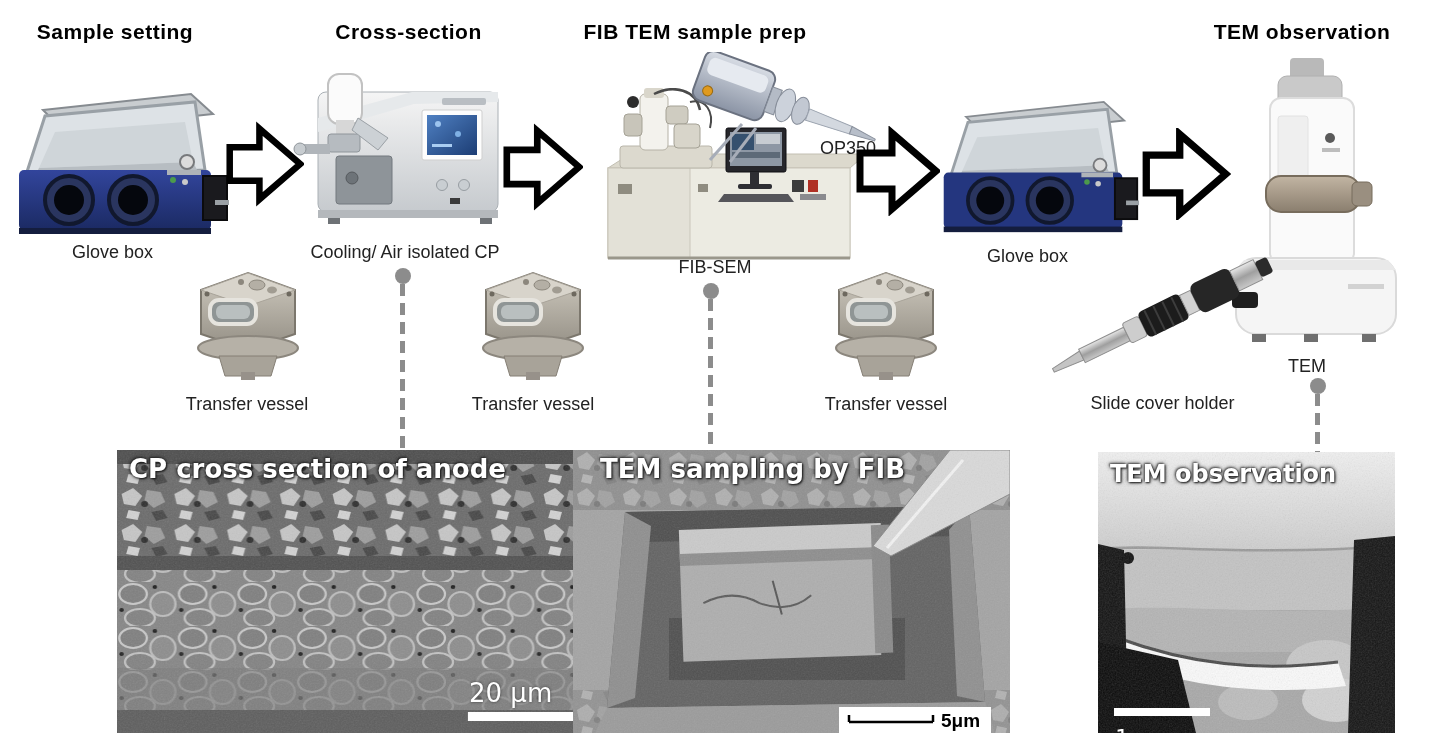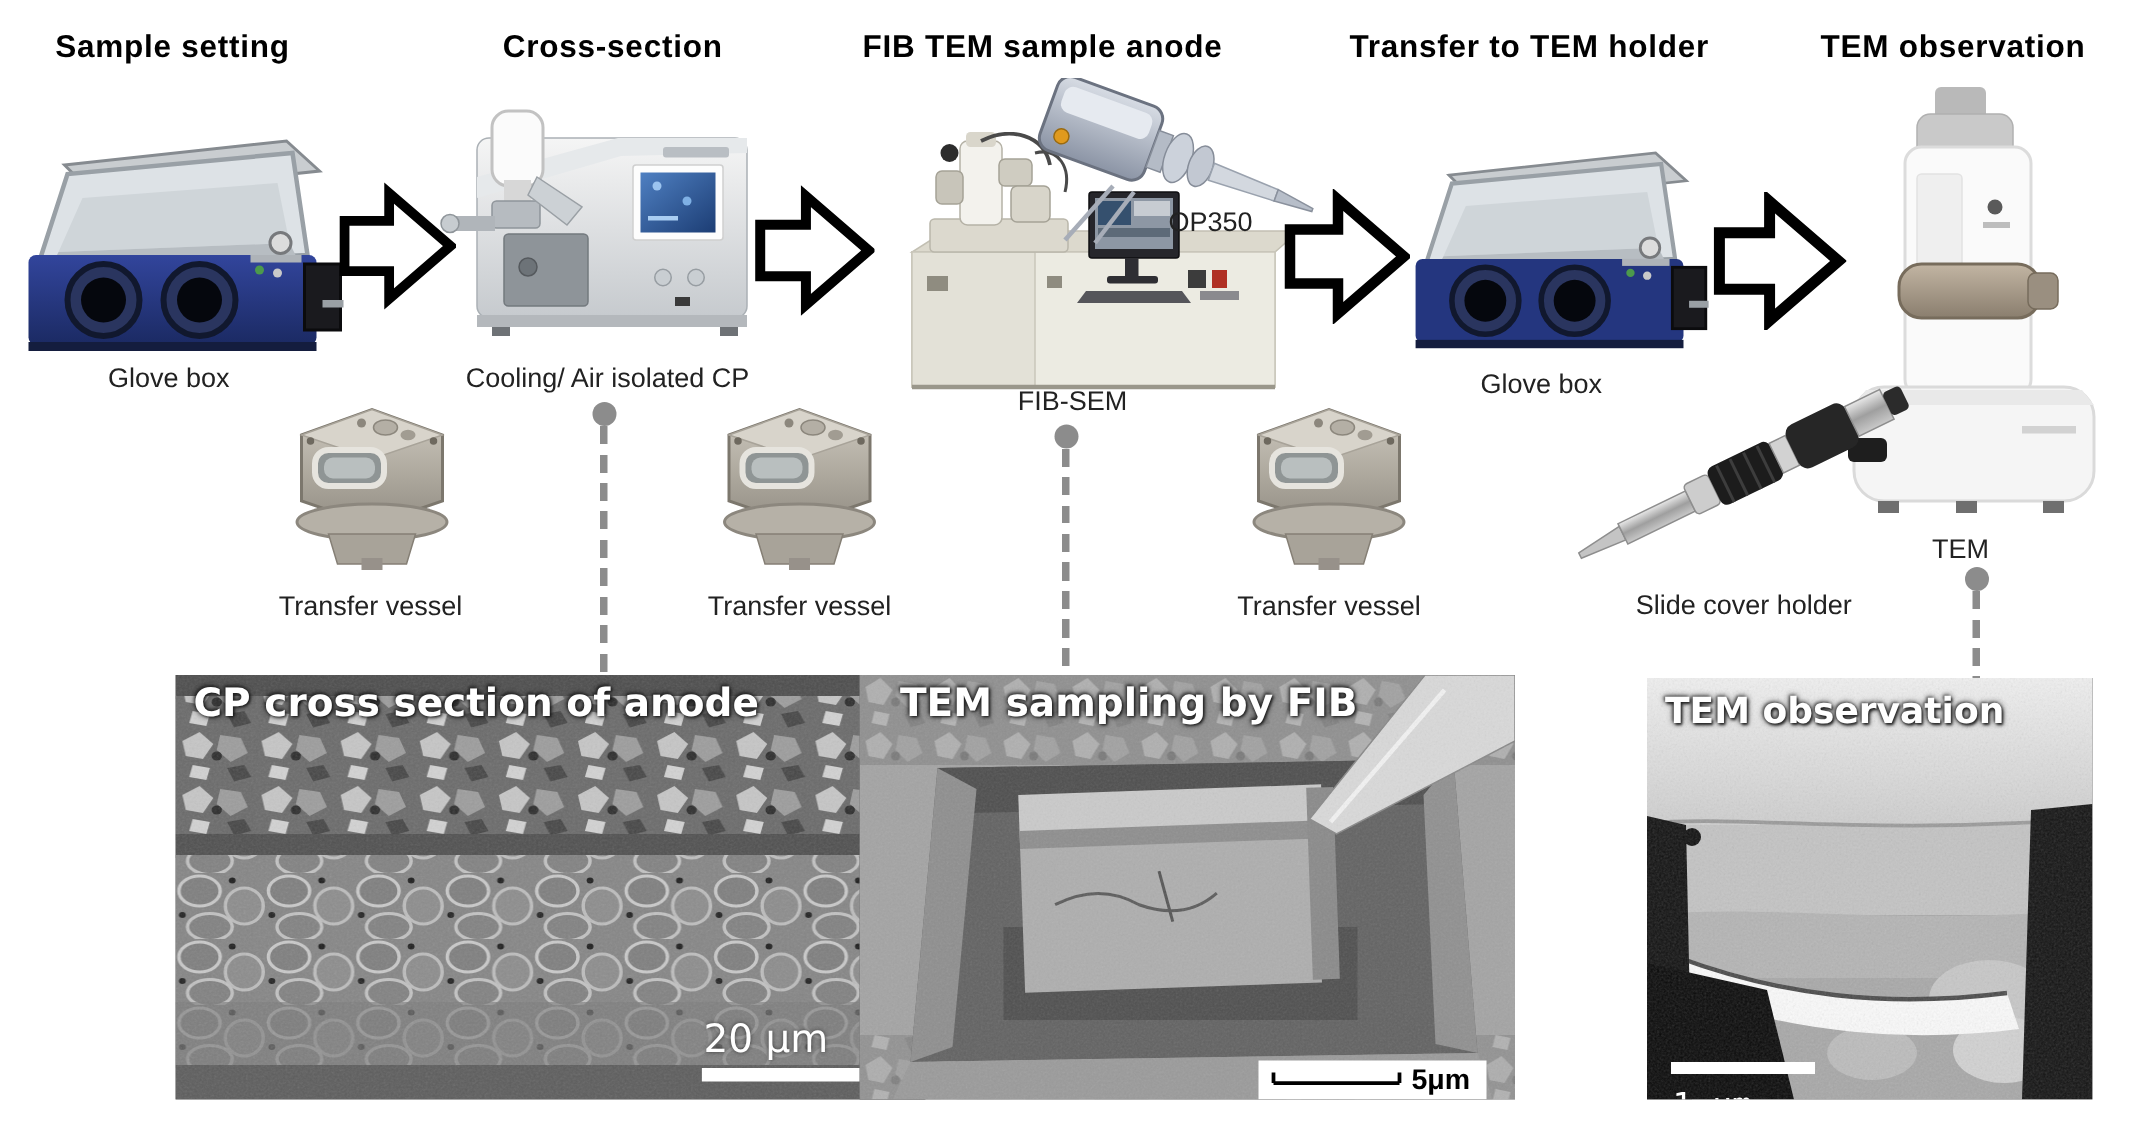--- a/index.html
+++ b/index.html
@@ -24,22 +24,21 @@
   .scale-text-dark{position:absolute;font:700 19px "Liberation Sans",sans-serif;color:#000;white-space:nowrap;}
   .scale-text-mono{position:absolute;font:400 22px "DejaVu Sans Mono",monospace;color:#fff;white-space:nowrap;margin-top:43px;}
 </style>
 </head>
 <body>
 
 <div id="stage">
 
   <div class="h-title" style="left:316px;top:20px;width:185px">Cross-section</div>
   <div class="h-title" style="left:10px;top:20px;width:210px">Sample setting</div>
-  <div class="h-title" style="left:550px;top:20px;width:290px">FIB TEM sample anode</div>
-  <div class="h-title" style="left:872px;top:20px;width:295px">Transfer to TEM holder</div>
+  <div class="h-title" style="left:550px;top:20px;width:290px">FIB TEM sample prep</div>
   <div class="h-title" style="left:1182px;top:20px;width:240px">TEM observation</div>
 
   <div class="eq" style="left:15px;top:82px;width:215px;height:165px">
     <svg viewBox="0 0 215 165">
       <defs>
         <linearGradient id="gbBlue" x1="0" y1="0" x2="0" y2="1">
           <stop offset="0" stop-color="#32459c"></stop>
             <stop offset="1" stop-color="#1b2a63"></stop>
         </linearGradient>
       </defs>
@@ -161,21 +160,21 @@
         <rect x="82" y="20" width="10" height="26" fill="#b4bbc6" stroke="#868d99"></rect>
         <ellipse cx="100" cy="33" rx="9" ry="17" fill="#ccd2db" stroke="#868d99"></ellipse>
         <ellipse cx="116" cy="33" rx="8" ry="14" fill="#c2c8d2" stroke="#868d99"></ellipse>
         <polygon points="124,28 170,30 170,38 124,40" fill="#d3d8df" stroke="#9aa2ae"></polygon>
         <polygon points="170,30 196,34 196,36 170,38" fill="#b7bec9" stroke="#8a919d"></polygon>
       </g>
       <line x1="52" y1="72" x2="20" y2="108" stroke="#a7adb8" stroke-width="3"></line>
       <line x1="66" y1="76" x2="40" y2="110" stroke="#a7adb8" stroke-width="3"></line>
     </svg>
   </div>
-  <div class="eq-label" style="left:762px;top:138px;width:90px;text-align:center">OP350</div>
+  <div class="eq-label" style="left:786px;top:138px;width:90px;text-align:right">OP350</div>
 
   <div class="eq" style="left:856px;top:126px;width:84px;height:90px">
     <svg viewBox="0 0 84 88">
         <polygon points="4,26 36,26 36,6 80,44 36,82 36,62 4,62" fill="#fff" stroke="#000" stroke-width="7"></polygon>
       </svg>
   </div>
 
   <div class="eq" style="left:940px;top:90px;width:200px;height:155px">
     <svg viewBox="0 0 215 165">
       <polygon points="28,28 176,12 198,32 48,48" fill="#c9cdd0" stroke="#868b90" stroke-width="2"></polygon>

